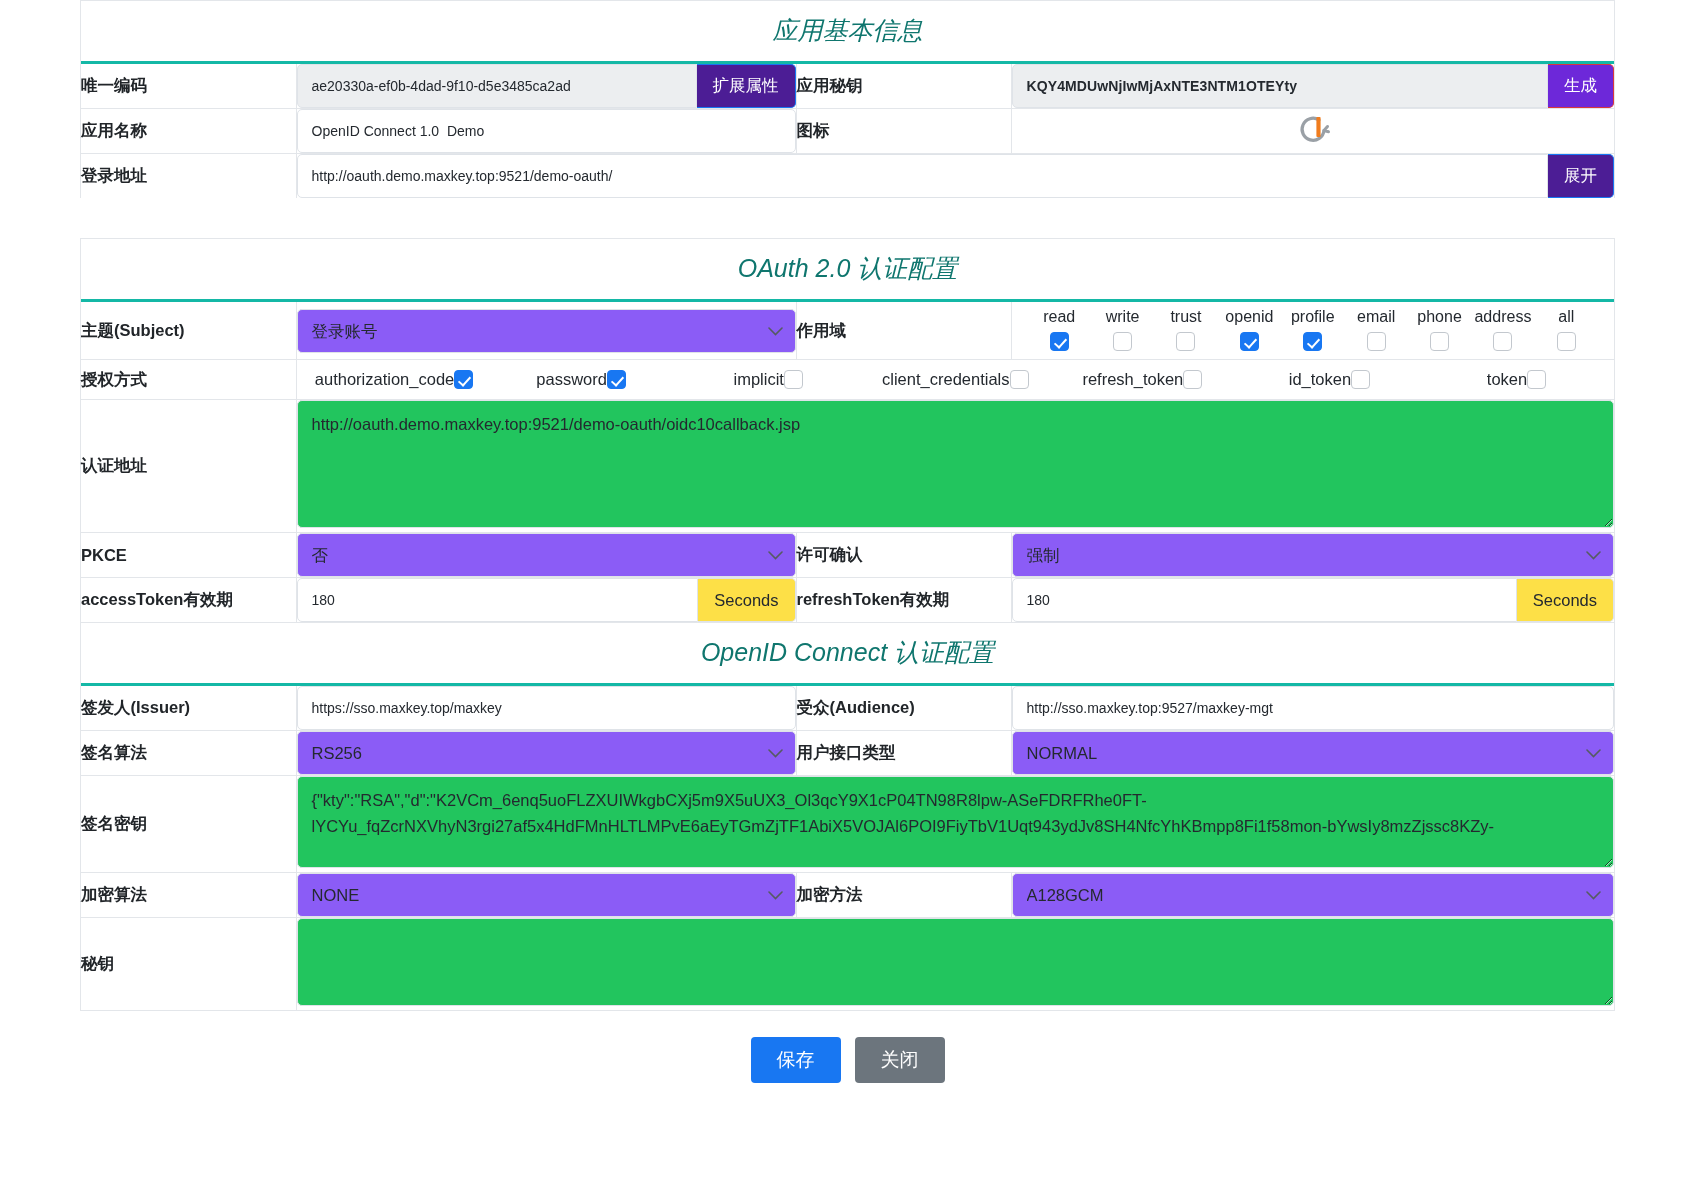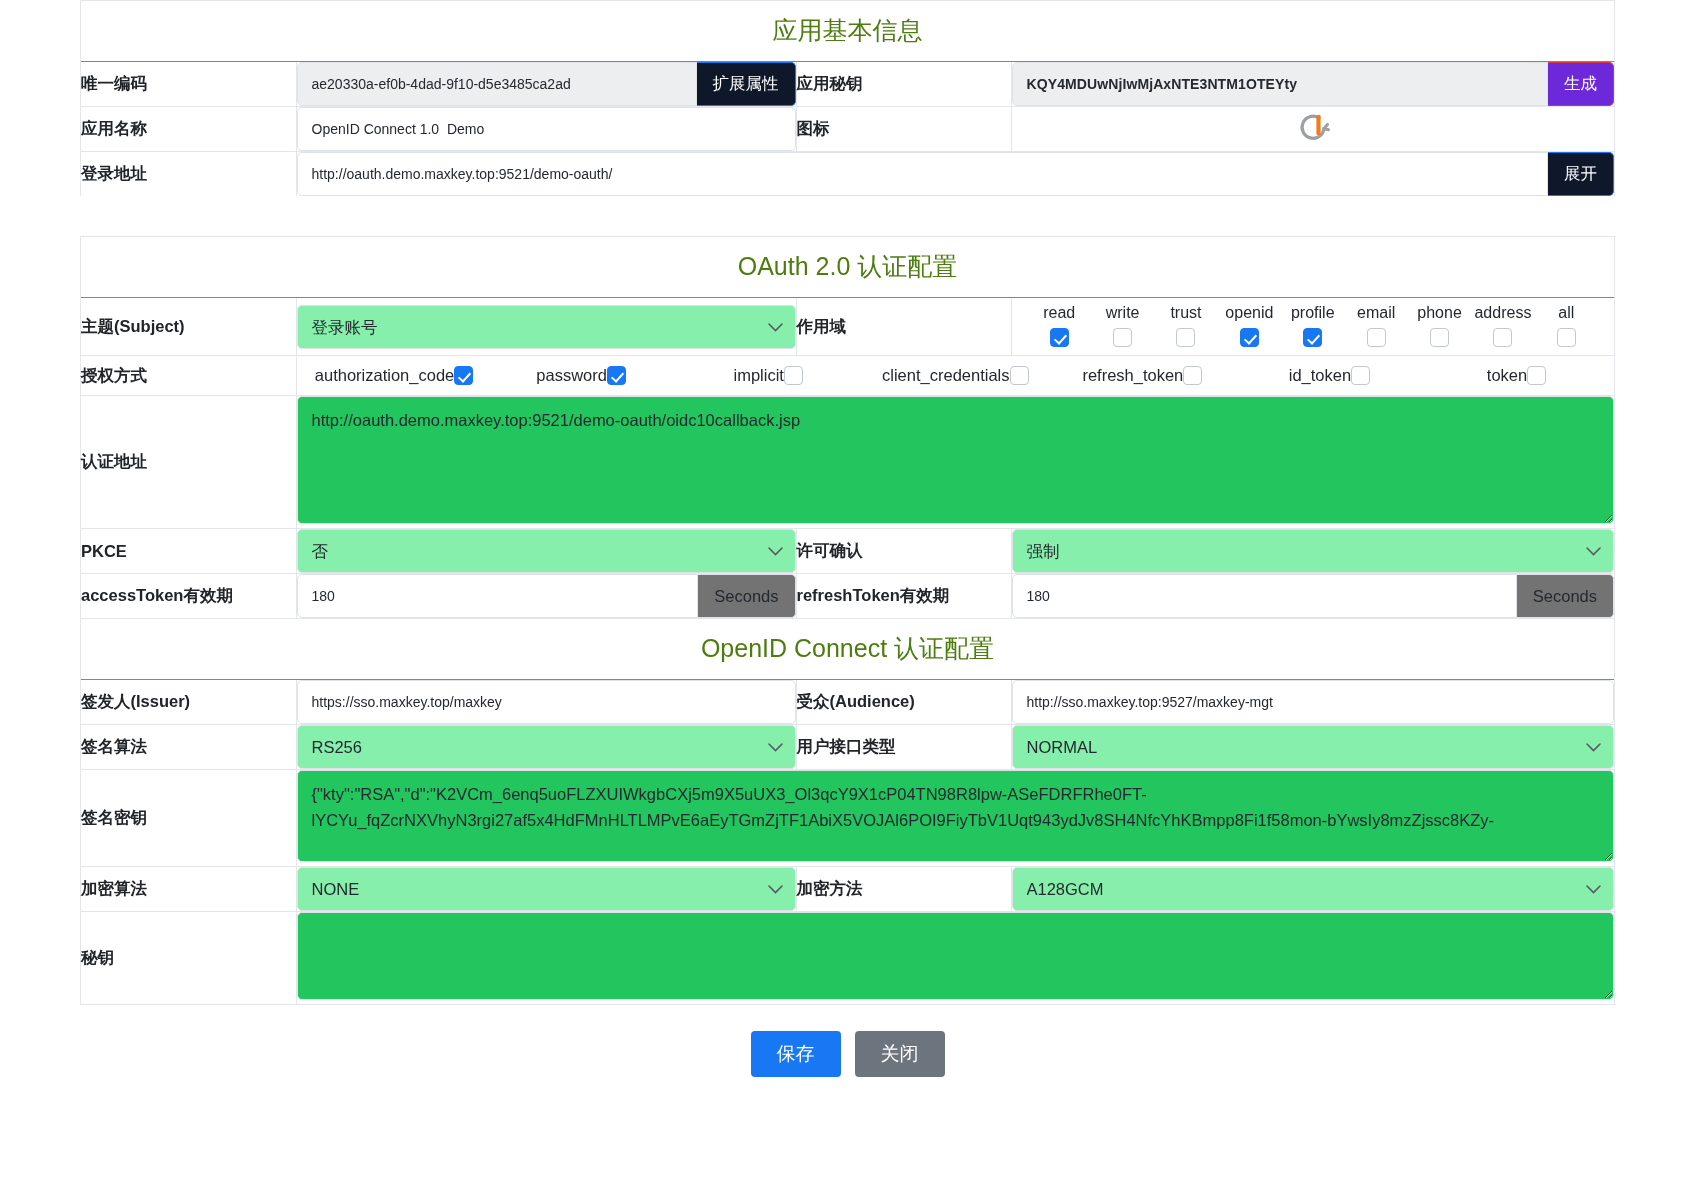--- a/index.html
+++ b/index.html
@@ -13,24 +13,25 @@
 
   .page { padding: 0 80px 0 80px; width: 1695px; }
 
   .panel { border: 1px solid #e3e6ea; border-bottom: none; }
   .panel.last { border-bottom: 1px solid #e3e6ea; margin-top: 40px; }
 
   .section-title {
     text-align: center;
     font-size: 25px;
     font-weight: 400;
-    color: #4d7c0f;
+    color: #0f766e;
     padding: 13px 0 14px 0;
-    border-bottom: 1px solid #14b8a6;
+    border-bottom: 3px solid #14b8a6;
     background: #fff;
+    font-style: italic;
   }
   .section-title.mid {
     border-top: 1px solid #e3e6ea;
   }
 
   table.grid { width: 100%; border-collapse: collapse; table-layout: fixed; }
   table.grid td {
     border: 1px solid #e3e6ea;
     padding: 0;
     vertical-align: middle;
@@ -70,37 +71,37 @@
   .ig .ctl { border-radius: 5px 0 0 5px; flex: 1 1 auto; min-width: 0; }
   .ig .addon {
     flex: 0 0 auto;
     height: 44px;
     display: flex; align-items: center; justify-content: center;
     padding: 0 16px;
     font-size: 16.5px;
     border: 1px solid #dfe3e8;
     border-left: none;
     border-radius: 0 5px 5px 0;
-    background: #737373;
+    background: #fde047;
     color: #24292f;
     white-space: nowrap;
   }
   .ig .addon.btn-blue {
-    background: #0f172a; border-color: #1877f2; color: #fff;
+    background: #4c1d95; border-color: #1877f2; color: #fff;
     font-weight: 400; cursor: pointer;
   }
   .ig .addon.btn-red {
     background: #6d28d9; border-color: #d9363e; color: #fff; cursor: pointer;
   }
 
   .selwrap { position: relative; width: 100%; }
   .selwrap select {
     width: 100%; height: 44px;
     border: 1px solid #dfe3e8; border-radius: 5px;
-    background: #86efac; font-size: 16.5px; font-family: inherit;
+    background: #8b5cf6; font-size: 16.5px; font-family: inherit;
     color: #24292f; padding: 0 34px 0 14px;
     appearance: none; -webkit-appearance: none; outline: none;
   }
   .selwrap .chev {
     position: absolute; right: 13px; top: 50%; transform: translateY(-50%);
     pointer-events: none; color: #555b61;
   }
 
   textarea.ta {
     width: 100%;

